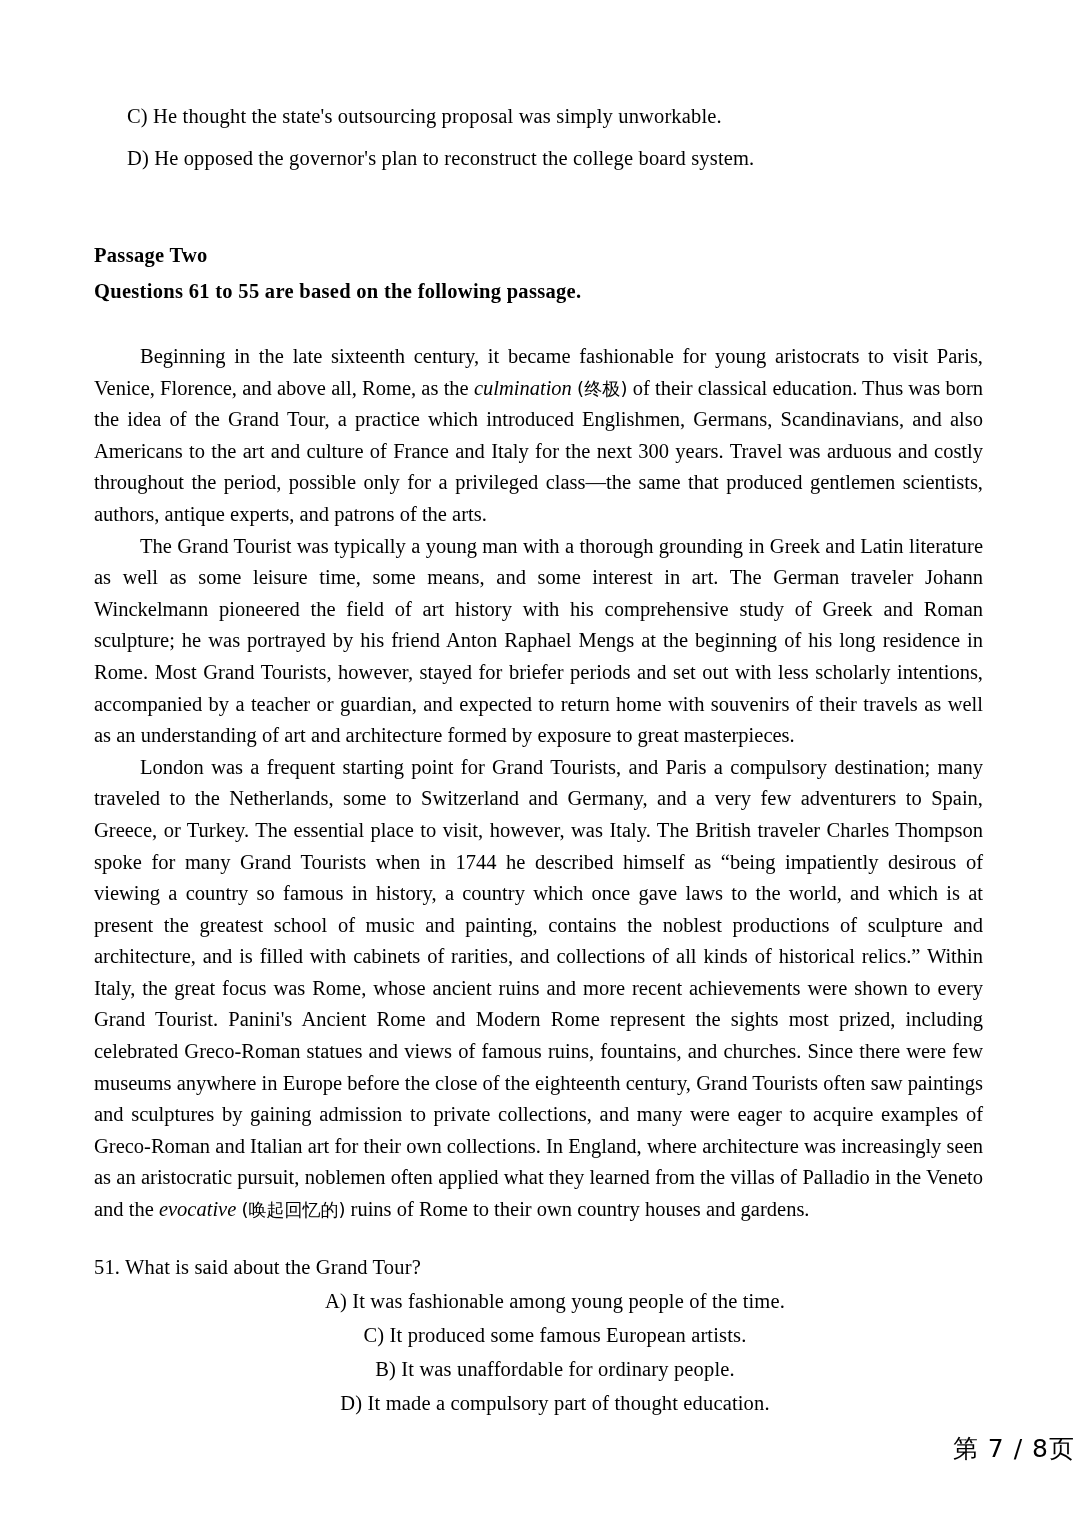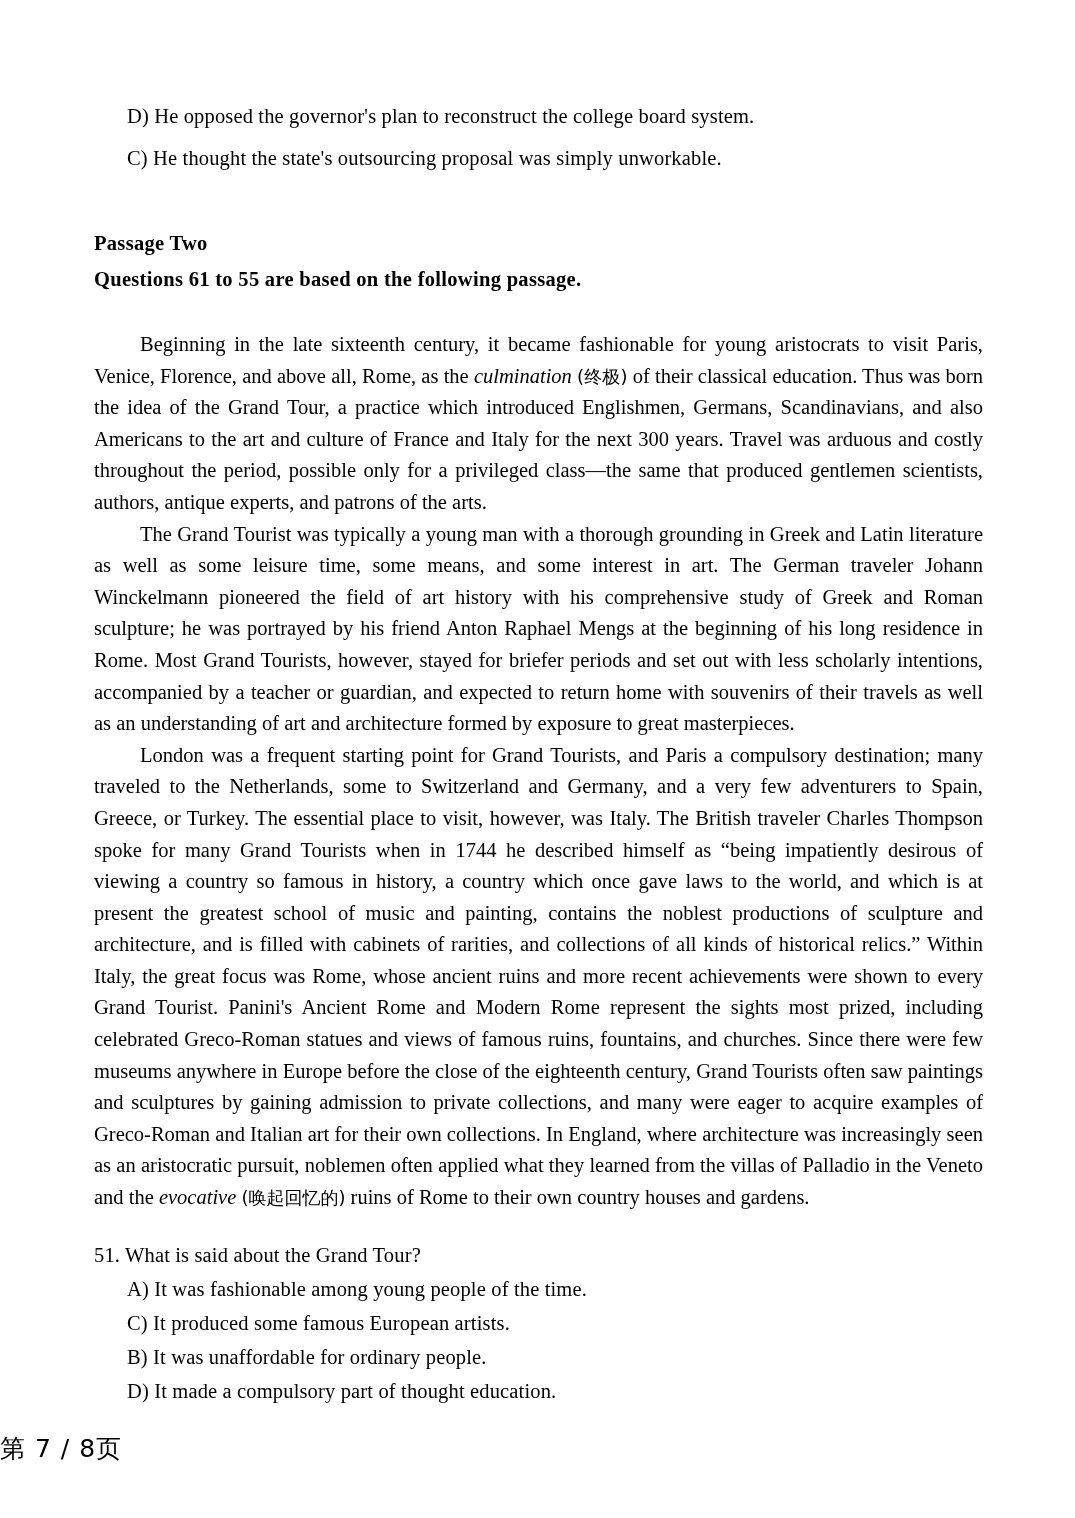--- a/index.html
+++ b/index.html
@@ -30,21 +30,21 @@
   .opt-line {
     margin-left: 33px;
     font-size: 20.5px;
     line-height: 42px;
     white-space: nowrap;
     letter-spacing: 0.15px;
   }
 
   
   .heading-block {
-    margin-top: 46px;
+    margin-top: 58px;
   }
   .heading {
     font-size: 20.5px;
     line-height: 36px;
     font-weight: bold;
     letter-spacing: 0.3px;
   }
 
   
   .passage {
@@ -76,44 +76,45 @@
     line-height: 34px;
     white-space: nowrap;
     letter-spacing: 0.15px;
   }
   .q-opt {
     margin-left: 33px;
     font-size: 20.5px;
     line-height: 34px;
     white-space: nowrap;
     letter-spacing: 0.15px;
+    text-align: center;
   }
 
   
   .footer {
     position: absolute;
     left: 0;
     right: 0;
     top: 1432px;
-    text-align: left;
+    text-align: right;
     font-family: "DejaVu Sans", "Liberation Sans", sans-serif;
     font-size: 25px;
     letter-spacing: 1px;
   }
 </style>
 </head>
 <body>
 
 <div class="page">
 
   <div class="content">
 
     <div class="carry-options">
+      <div class="opt-line">C) He thought the state's outsourcing proposal was simply unworkable.</div>
       <div class="opt-line">D) He opposed the governor's plan to reconstruct the college board system.</div>
-      <div class="opt-line">C) He thought the state's outsourcing proposal was simply unworkable.</div>
     </div>
 
     <div class="heading-block">
       <div class="heading">Passage Two</div>
       <div class="heading">Questions 61 to 55 are based on the following passage.</div>
     </div>
 
     <div class="passage">
 
       <p class="para"><span>Beginning in the late sixteenth century, it became fashionable for young aristocrats to visit Paris, Venice, Florence, and above all, Rome, as the </span><span class="it">culmination</span><span> </span><span class="cn">(终极)</span><span> of their classical education. Thus was born the idea of the Grand Tour, a practice which introduced Englishmen, Germans, Scandinavians, and also Americans to the art and culture of France and Italy for the next 300 years. Travel was arduous and costly throughout the period, possible only for a privileged class—the same that produced gentlemen scientists, authors, antique experts, and patrons of the arts.</span></p>

